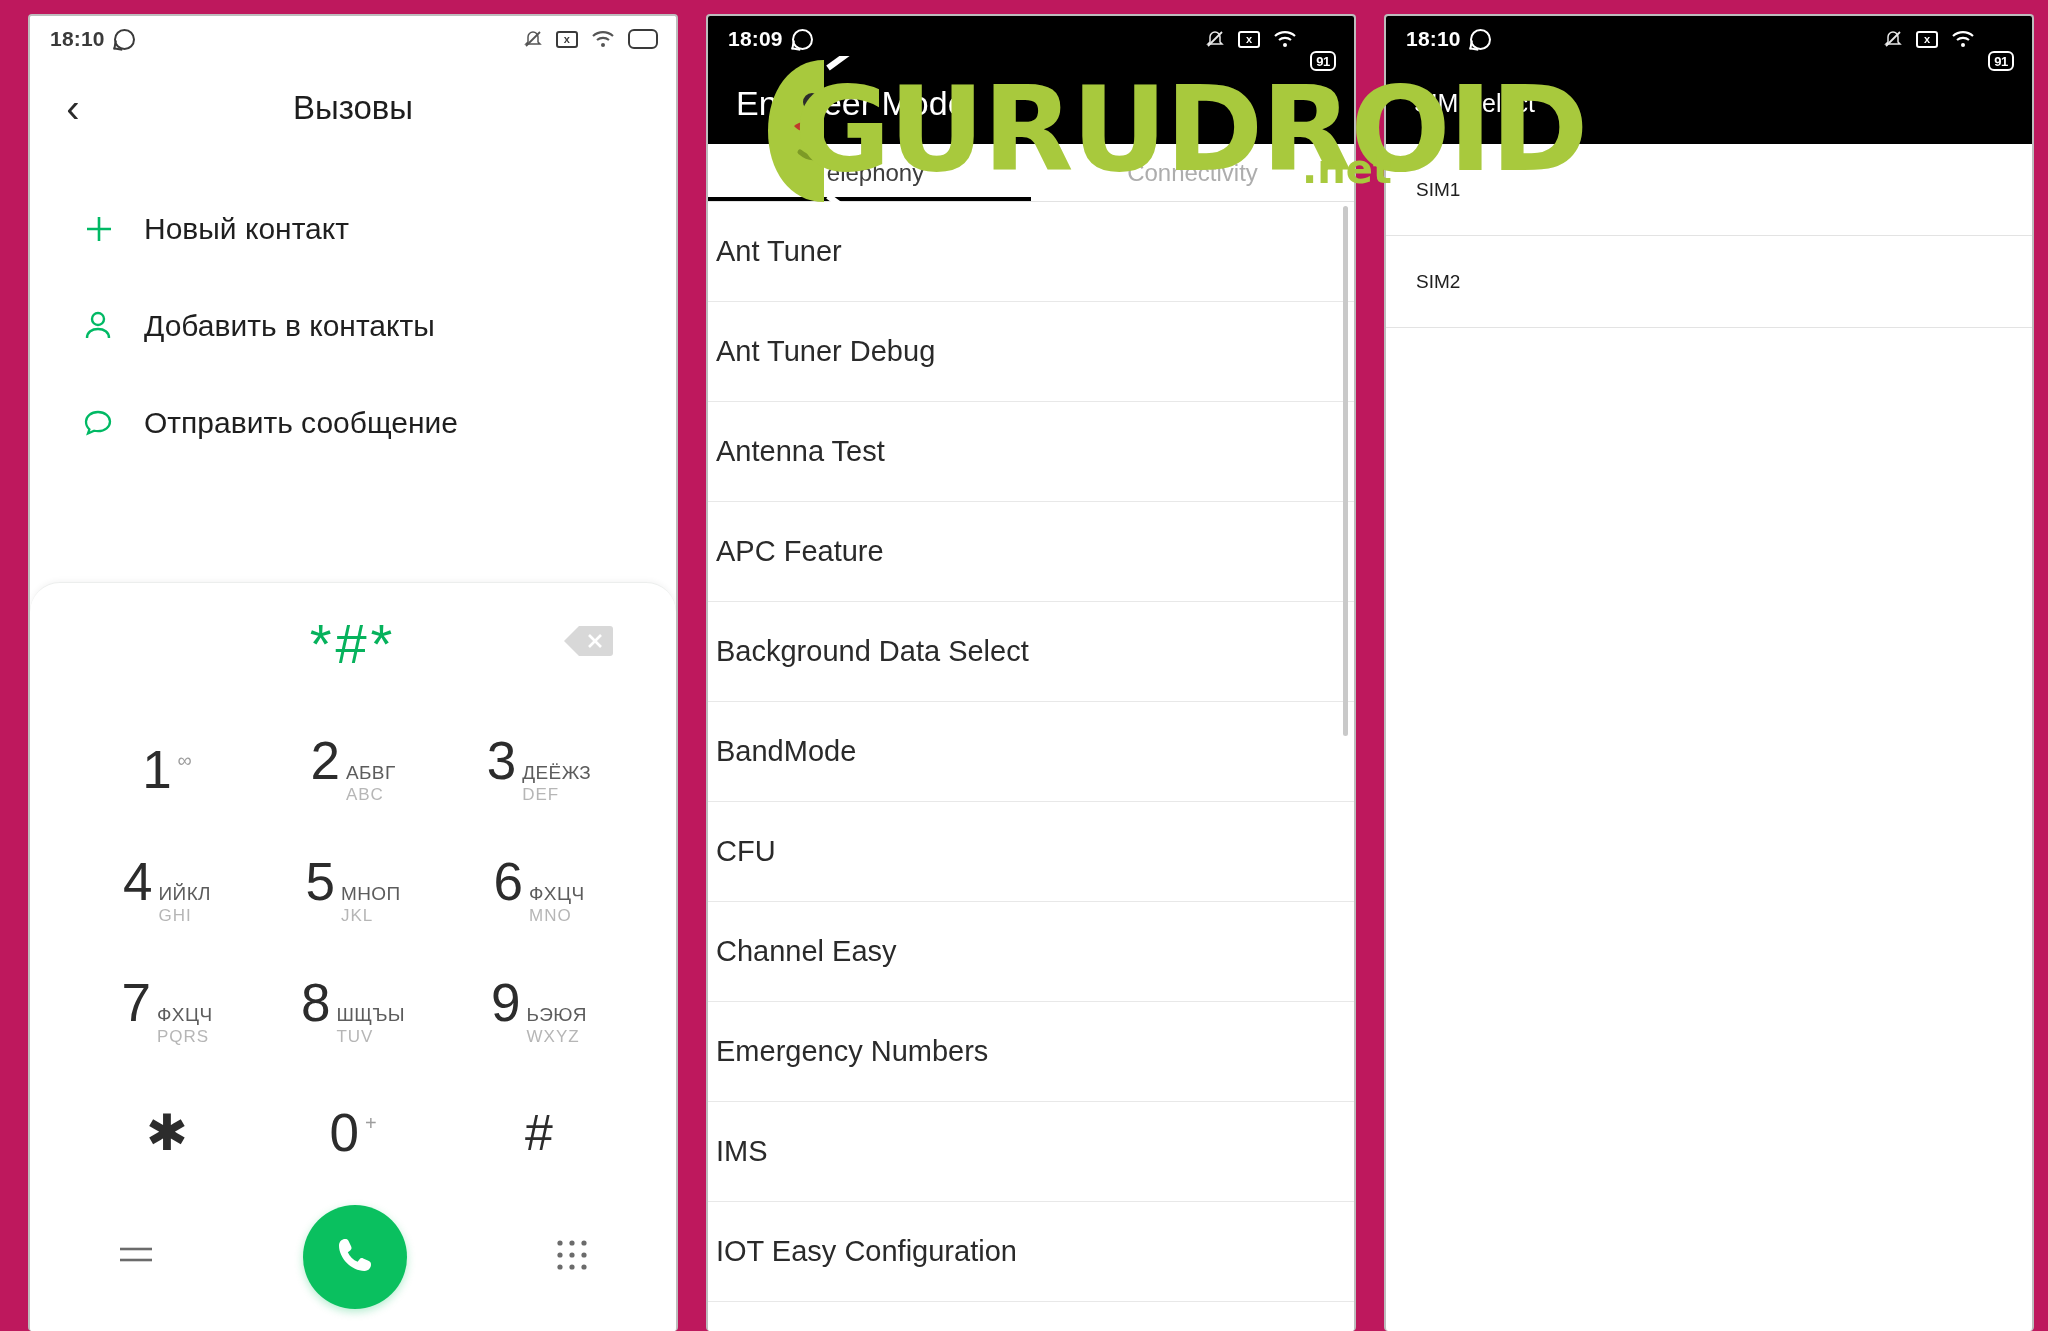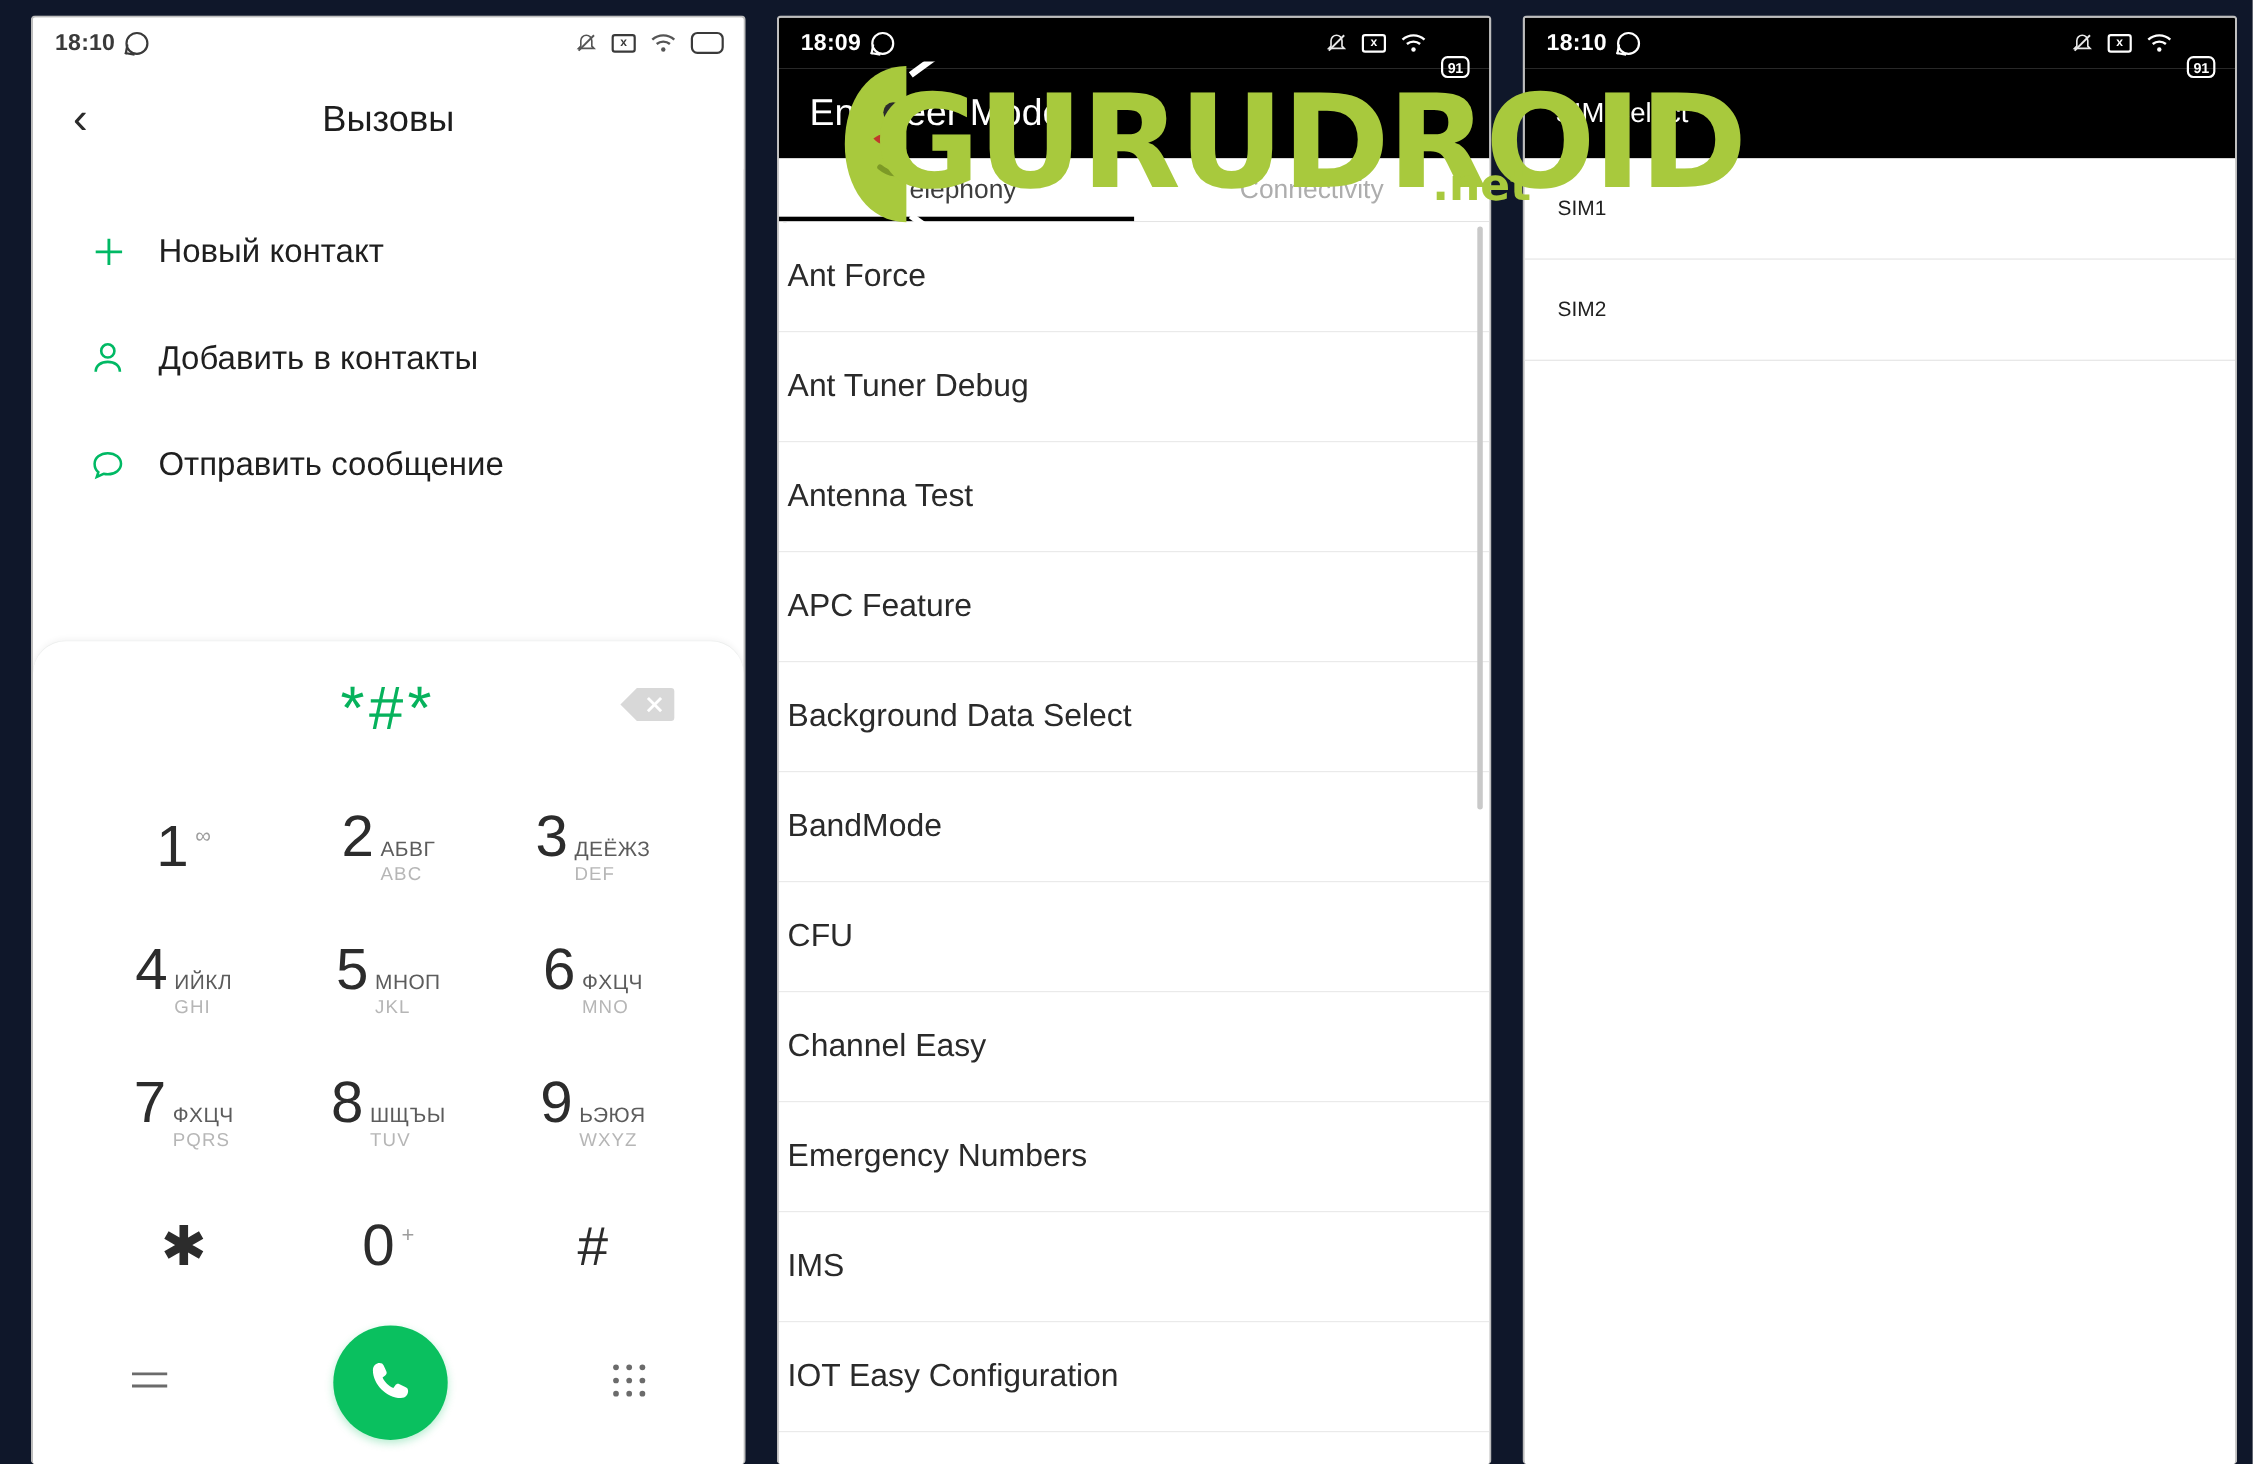--- a/index.html
+++ b/index.html
@@ -2,21 +2,21 @@
 <html><head>
 <meta charset="utf-8">
 <style>
   * { box-sizing: border-box; margin: 0; padding: 0; }
   html, body {
     width: 2048px; height: 1331px;
     background: #ffffff;
     font-family: "Liberation Sans", sans-serif;
     overflow: hidden;
   }
-  .stage { position: relative; width: 2048px; height: 1331px; background:#0f172a; }
+  .stage { position: relative; width: 2048px; height: 1331px; background:#be185d; }
 
   
   .panel { position: absolute; top: 14px; height: 1317px; background:#fff; overflow:hidden; }
   .panel.p1 { left: 28px;  width: 650px; border:2px solid #bdbdbd; border-bottom:none; border-radius:4px; }
   .panel.p2 { left: 706px; width: 650px; border:2px solid #bdbdbd; border-bottom:none; border-radius:4px; }
   .panel.p3 { left: 1384px;width: 650px; border:2px solid #bdbdbd; border-bottom:none; border-radius:4px; }
 
   
   .statusbar {
     height: 46px; display:flex; align-items:center;
@@ -364,21 +364,21 @@
 
     <div class="p2-tabs">
       <div class="p2-tab active">Telephony</div>
       <div class="p2-tab inactive">Connectivity</div>
       <div class="p2-tabline" style="left:0; width:50%;"></div>
     </div>
 
     <div class="p2-vrule"></div>
 
     <div class="p2-list">
-      <div class="li">Ant Force</div>
+      <div class="li">Ant Tuner</div>
       <div class="li">Ant Tuner Debug</div>
       <div class="li">Antenna Test</div>
       <div class="li">APC Feature</div>
       <div class="li">Background Data Select</div>
       <div class="li">BandMode</div>
       <div class="li">CFU</div>
       <div class="li">Channel Easy</div>
       <div class="li">Emergency Numbers</div>
       <div class="li">IMS</div>
       <div class="li">IOT Easy Configuration</div>

